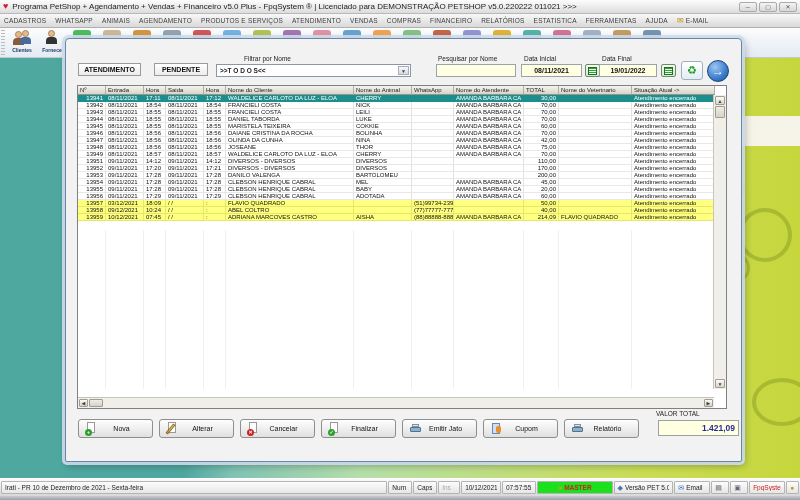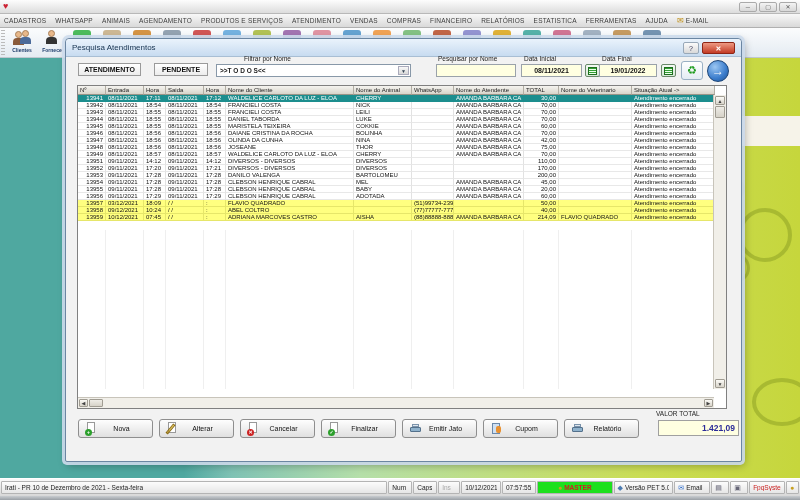--- a/index.html
+++ b/index.html
@@ -143,20 +143,21 @@
     background:#ffffe1; border:1px solid #a0a0a0; font-size:8.5px; font-weight:bold; color:#2d2d99;
     display:flex; align-items:center; justify-content:flex-end; padding-right:3px; }
 </style>
 </head>
 <body>
 
 <div class="screen">
 
   <div class="titlebar">
     <span class="app-icon">♥</span>
+    <span class="app-title">Programa PetShop + Agendamento + Vendas + Financeiro v5.0 Plus - FpqSystem ® | Licenciado para  DEMONSTRAÇÃO PETSHOP v5.0.220222 011021 &gt;&gt;&gt;</span>
     <div class="win-controls">
       <div class="win-btn">─</div>
       <div class="win-btn">▢</div>
       <div class="win-btn">✕</div>
     </div>
   </div>
 
   <div class="menubar" id="menubar">
       <div class="menu-item">CADASTROS</div>
       <div class="menu-item">WHATSAPP</div>
@@ -305,25 +306,20 @@
       <div class="seg fpq" style="width: 36px;">
         <div style="overflow: hidden;">FpqSystem</div>
       </div>
       <div class="seg" style="width: 13px;">
         <div class="mini-icon" style="color: rgb(200, 160, 32);">●</div>
       </div>
     </div>
   <div class="bottom-edge"></div>
 
   <div class="dialog">
-    <div class="dlg-titlebar">
-      <span class="dlg-title">Pesquisa Atendimentos</span>
-      <div class="dlg-help">?</div>
-      <div class="dlg-close">✕</div>
-    </div>
 
     <div class="tab-btn" style="left:12px;top:24px;width:63px;">ATENDIMENTO</div>
     <div class="tab-btn" style="left:88px;top:24px;width:54px;">PENDENTE</div>
 
     <div class="lbl" style="left:178px;top:16px;">Filtrar por Nome</div>
     <div class="combo" style="left:150px;top:25px;width:195px;">
       <span>&gt;&gt;T O D O S&lt;&lt;</span>
       <div class="combo-arrow">▼</div>
     </div>
 

